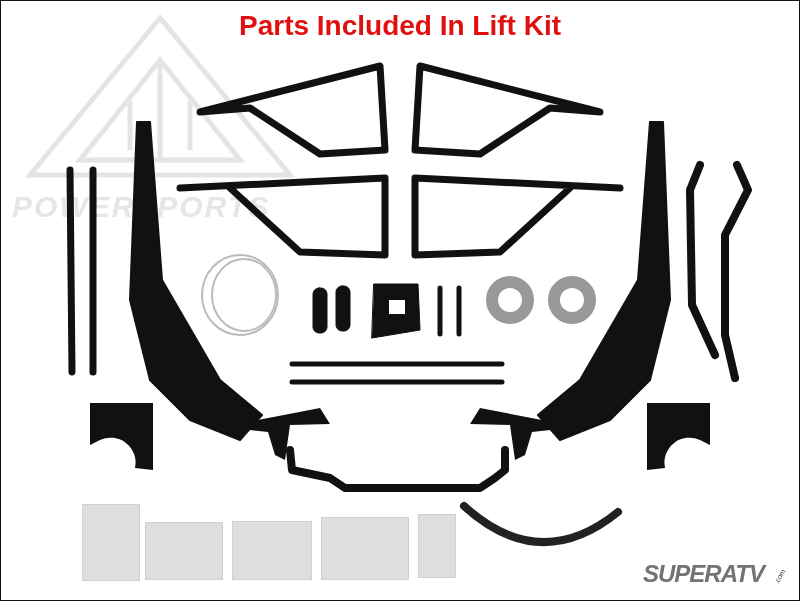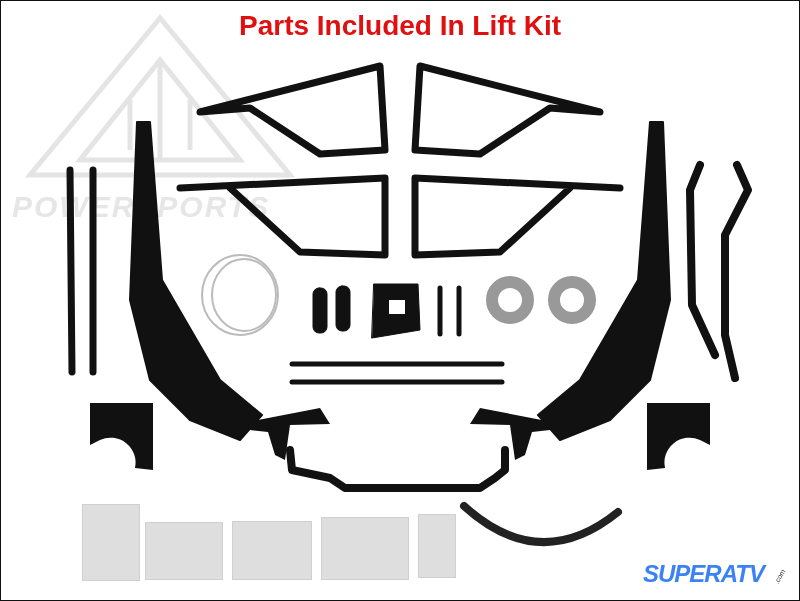--- a/index.html
+++ b/index.html
@@ -3,21 +3,21 @@
 <meta charset="utf-8">
 <style>
   html, body { margin:0; padding:0; }
   body { width:800px; height:601px; background:#fff; position:relative; overflow:hidden; font-family:"Liberation Sans", sans-serif; }
   .frame { position:absolute; left:0; top:0; width:798px; height:599px; border:1px solid #111; background:#fff; }
   .title { position:absolute; left:0; top:10px; width:800px; text-align:center; font-weight:bold; font-size:28px; color:#e01010; letter-spacing:0px; font-family:"Liberation Sans", sans-serif; }
   .watermark { position:absolute; left:0; top:0; width:330px; height:240px; }
   .wm-text { position:absolute; left:12px; top:190px; font-size:30px; font-style:italic; font-weight:bold; color:#e6e6e6; letter-spacing:2px; font-family:"Liberation Sans", sans-serif; }
   svg.art { position:absolute; left:0; top:0; }
   .packet { position:absolute; background:#dedede; border:1px solid #d0d0d0; }
-  .brand { position:absolute; left:643px; top:560px; font-style:italic; font-weight:bold; font-size:24px; color:#3b82f6; font-family:"Liberation Sans", sans-serif; letter-spacing:-1px; }
+  .brand { position:absolute; left:643px; top:560px; font-style:italic; font-weight:bold; font-size:24px; color:#737373; font-family:"Liberation Sans", sans-serif; letter-spacing:-1px; }
   .brand-sub { position:absolute; left:772px; top:573px; font-size:7px; color:#333; transform:rotate(-60deg); font-family:"Liberation Sans", sans-serif; }
 </style>
 </head>
 <body>
 
 <div class="frame"></div>
 
 <div class="watermark">
   <svg width="330" height="240">
     <g fill="none" stroke="#e4e4e4" stroke-width="5">

